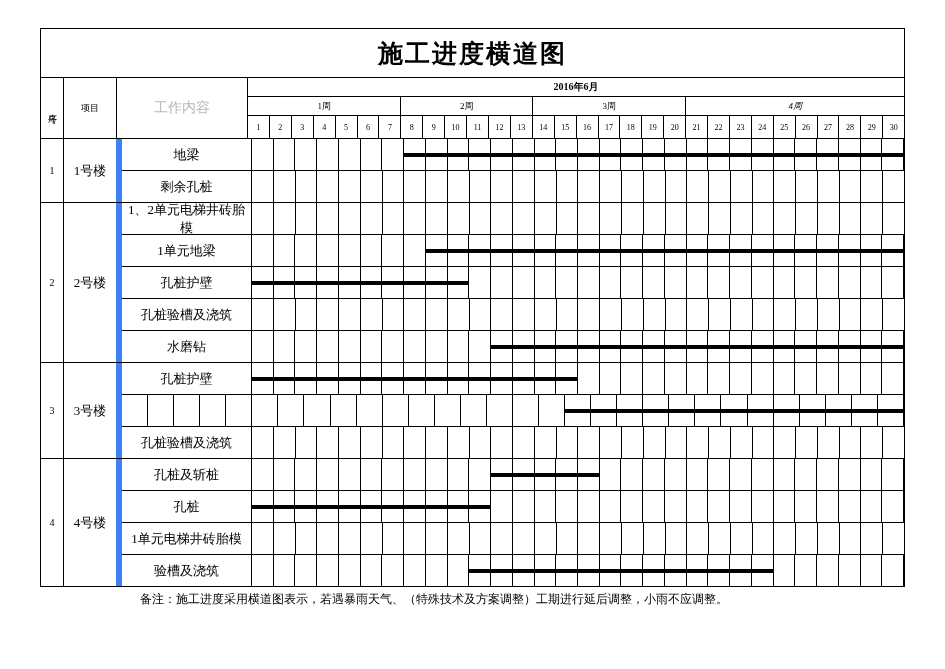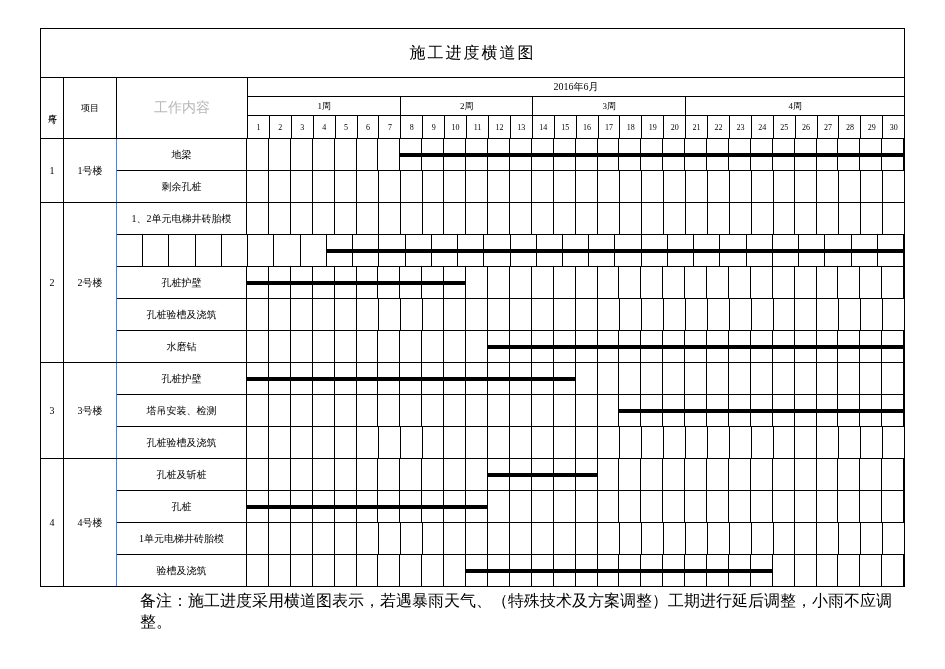--- a/index.html
+++ b/index.html
@@ -1,70 +1,70 @@
 <!DOCTYPE html>
 <html><head>
 <meta charset="utf-8">
 <style>
 html,body{margin:0;padding:0;background:#fff;font-family:"SimSun","宋体",serif;color:#000}
 .page{width:945px;height:669px;position:relative;box-sizing:border-box;padding:28px 40px 0 40px}
 .outer{border:1.5px solid #000;box-sizing:border-box}
 
 
-.title-row{height:48px;border-bottom:1.5px solid #000;display:flex;align-items:center;justify-content:center;font-size:16px;font-weight:normal;font-family:"SimHei","黑体",sans-serif;letter-spacing:2px}
+.title-row{height:48px;border-bottom:1.5px solid #000;display:flex;align-items:center;justify-content:center;font-size:25px;font-weight:bold;font-family:"SimHei","黑体",sans-serif;letter-spacing:2px}
 
 
 .hdr{display:flex;height:60px;border-bottom:1.5px solid #000}
 .hdr .seq{width:22px;border-right:1px solid #000;display:flex;align-items:center;justify-content:center;font-size:9px;writing-mode:vertical-rl;text-orientation:upright;letter-spacing:2px}
 .hdr .proj{width:52px;border-right:1px solid #000;display:flex;align-items:center;justify-content:center;font-size:9px}
 .hdr .work{width:130px;border-right:1.5px solid #000;display:flex;align-items:center;justify-content:center;font-size:14px;color:#b7b7b7}
 .hdr .cal{flex:1;display:flex;flex-direction:column}
-.month-row{flex:0 0 18px;border-bottom:1px solid #000;display:flex;align-items:center;justify-content:center;font-size:10px;font-weight:normal}
+.month-row{flex:0 0 18px;border-bottom:1px solid #000;display:flex;align-items:center;justify-content:center;font-size:10px;font-weight:bold}
 .weeks-row{flex:0 0 18px;border-bottom:1px solid #000;display:flex}
 .weeks-row .wk{border-right:1px solid #000;display:flex;align-items:center;justify-content:center;font-size:9px}
 .weeks-row .wk:last-child{border-right:none}
 .days-row{flex:1;display:flex}
 .days-row .d{flex:1;border-right:1px solid #000;display:flex;align-items:center;justify-content:center;font-size:8px}
 .days-row .d:last-child{border-right:none}
 
 
 .body{}
 .group{display:flex;border-bottom:1.5px solid #000}
 .group:last-child{border-bottom:none}
 .group .seq{width:22px;border-right:1px solid #000;display:flex;align-items:center;justify-content:center;font-size:10px}
-.group .proj{width:52px;border-right:1px solid #3b82f6;display:flex;align-items:center;justify-content:center;font-size:10px}
+.group .proj{width:52px;border-right:6px solid #3b82f6;display:flex;align-items:center;justify-content:center;font-size:13px}
 .group .tasks{flex:1;display:flex;flex-direction:column}
 .task-row{display:flex;height:31px;border-bottom:1px solid #000}
 .task-row:last-child{border-bottom:none}
-.task-row .work{width:130px;border-right:1.5px solid #000;display:flex;align-items:center;justify-content:center;font-size:10px;text-align:center;padding:0 2px;box-sizing:border-box}
+.task-row .work{width:130px;border-right:1.5px solid #000;display:flex;align-items:center;justify-content:center;font-size:13px;text-align:center;padding:0 2px;box-sizing:border-box}
 .task-row .cal{flex:1;position:relative;display:flex}
 .task-row .cal .cell{flex:1;border-right:1px solid #000;box-sizing:border-box}
 .task-row .cal .cell:last-child{border-right:none}
 .bar{position:absolute;top:50%;height:4px;background:#000;transform:translateY(-50%)}
 
-.footnote{font-size:16px;margin-top:4px;padding-left:100px;font-family:"SimHei","黑体",sans-serif}
+.footnote{font-size:12px;margin-top:4px;padding-left:100px;font-family:"SimHei","黑体",sans-serif}
 </style>
 </head>
 <body>
 
 <div class="page">
   <div class="outer">
     <div class="title-row">施工进度横道图</div>
 
     <div class="hdr">
       <div class="seq">序号</div>
       <div class="proj">项目</div>
       <div class="work">工作内容</div>
       <div class="cal">
         <div class="month-row">2016年6月</div>
         <div class="weeks-row">
             <div class="wk" style="flex: 7 0 0px;">1周</div>
             <div class="wk" style="flex: 6 0 0px;">2周</div>
             <div class="wk" style="flex: 7 0 0px;">3周</div>
-            <div class="wk" style="flex: 10 0 0px;">4周</div>
+            <div class="wk" style="flex: 10 0 0px; font-style: italic;">4周</div>
           </div>
         <div class="days-row">
             <div class="d">1</div>
             <div class="d">2</div>
             <div class="d">3</div>
             <div class="d">4</div>
             <div class="d">5</div>
             <div class="d">6</div>
             <div class="d">7</div>
             <div class="d">8</div>
@@ -205,20 +205,21 @@
                 <div class="cell"></div>
                 <div class="cell"></div>
                 <div class="cell"></div>
                 <div class="cell"></div>
                 <div class="cell"></div>
                 <div class="cell"></div>
                 <div class="cell"></div>
               </div>
             </div>
             <div class="task-row">
+              <div class="work">1单元地梁</div>
               <div class="cal">
                 <div class="cell"></div>
                 <div class="cell"></div>
                 <div class="cell"></div>
                 <div class="cell"></div>
                 <div class="cell"></div>
                 <div class="cell"></div>
                 <div class="cell"></div>
                 <div class="cell"></div>
                 <div class="cell"></div>
@@ -389,21 +390,20 @@
                 <div class="cell"></div>
                 <div class="cell"></div>
                 <div class="cell"></div>
                 <div class="cell"></div>
                 <div class="cell"></div>
                 <div class="cell"></div>
                 <div class="bar" style="left: 0%; width: 50%;"></div>
               </div>
             </div>
             <div class="task-row">
-              <div class="work">塔吊安装、检测</div>
               <div class="cal">
                 <div class="cell"></div>
                 <div class="cell"></div>
                 <div class="cell"></div>
                 <div class="cell"></div>
                 <div class="cell"></div>
                 <div class="cell"></div>
                 <div class="cell"></div>
                 <div class="cell"></div>
                 <div class="cell"></div>

